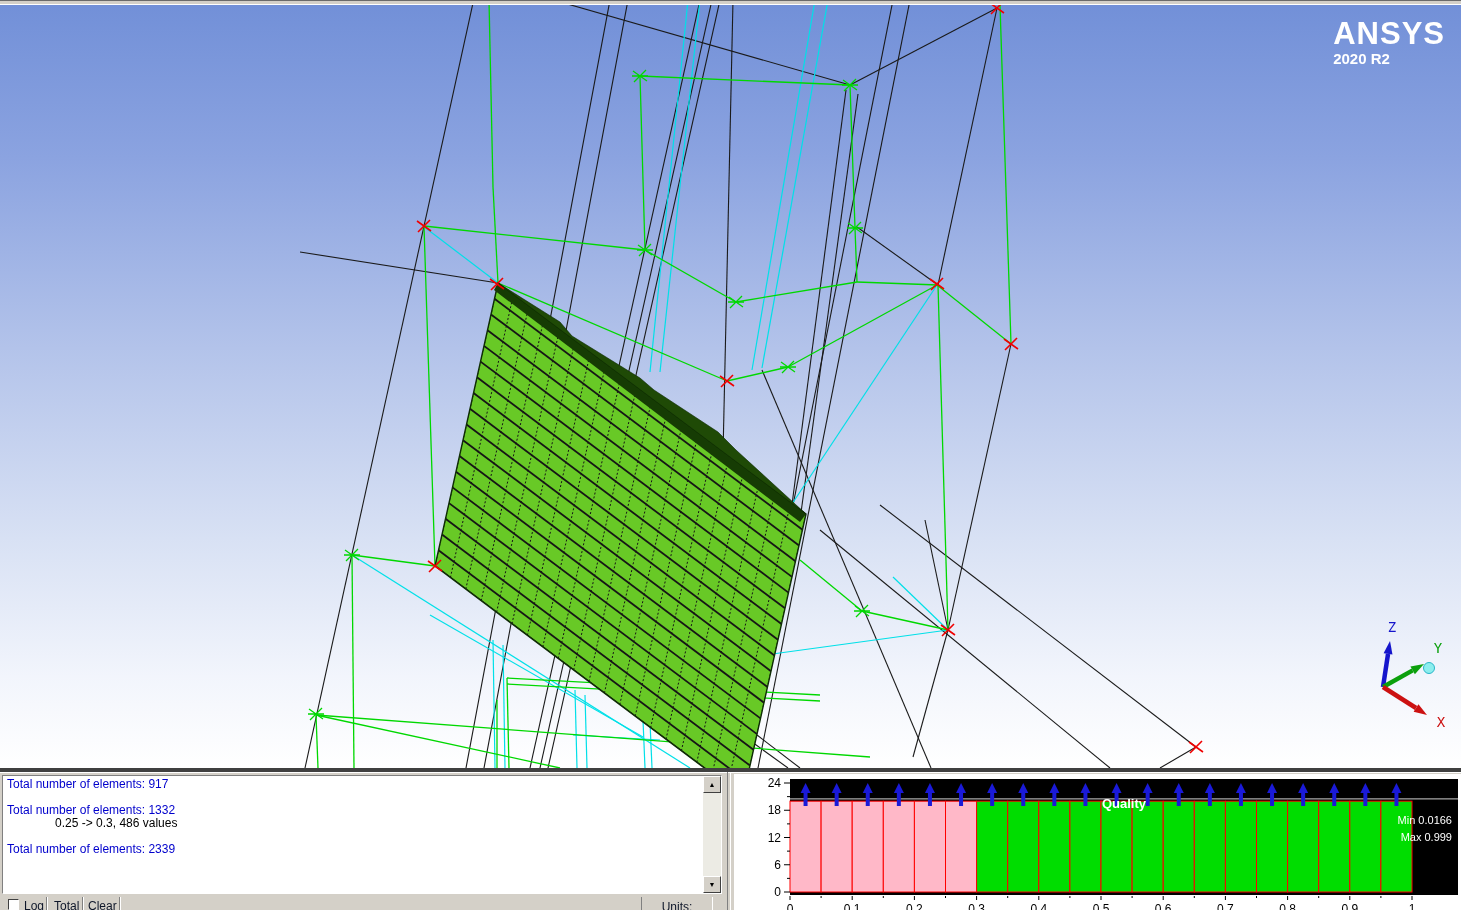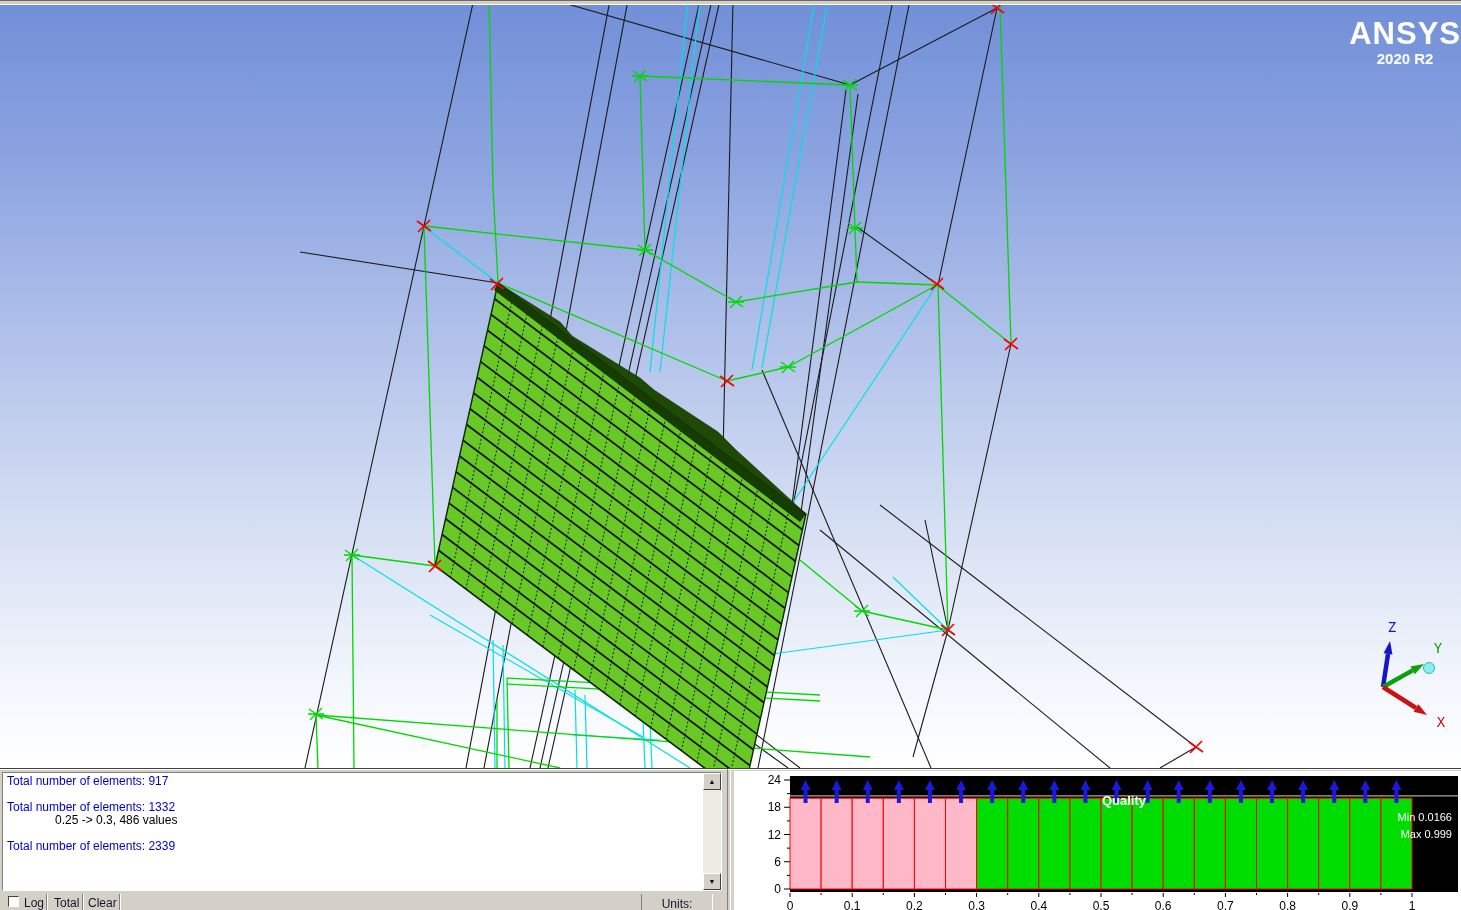--- a/index.html
+++ b/index.html
@@ -3,25 +3,25 @@
 <meta charset="utf-8">
 <style>
   html,body{margin:0;padding:0;width:1461px;height:910px;overflow:hidden;
     font-family:"Liberation Sans","DejaVu Sans",sans-serif;background:#d4d0c8;}
   .app{position:relative;width:1461px;height:910px;}
   .titlebar-sliver{position:absolute;left:0;top:0;width:1461px;height:5px;
     background:#d4d0c8;border-top:1px solid #6a6a6a;border-bottom:1px solid #ffffff;box-sizing:border-box;}
   .viewport{position:absolute;left:0;top:5px;width:1461px;height:763px;overflow:hidden;
     background:linear-gradient(180deg,#7290d8 0%,#8ba3e0 20%,#b3c3ea 45%,#d8e1f4 70%,#f2f5fc 88%,#ffffff 100%);}
   .scene-svg{position:absolute;left:0;top:0;width:1461px;height:763px;}
-  .ansys-logo{position:absolute;right:0;top:14px;text-align:center;color:#ffffff;z-index:5;}
+  .ansys-logo{position:absolute;right:16px;top:14px;text-align:left;color:#ffffff;z-index:5;}
   .ansys-logo .brand{font-size:31px;font-weight:bold;letter-spacing:1px;line-height:30px;}
   .ansys-logo .release{font-size:15px;font-weight:bold;margin-top:1px;}
   .bottom-panel{position:absolute;left:0;top:768px;width:1461px;height:142px;background:#d4d0c8;
-    border-top:1px solid #404040;box-sizing:border-box;}
+    border-top:4px solid #404040;box-sizing:border-box;}
   .bottom-panel::before{content:"";position:absolute;left:0;top:0;width:100%;height:1px;background:#ffffff;}
   .messages-panel{position:absolute;left:2px;top:3px;width:720px;height:119px;background:#ffffff;
     border:1px solid;border-color:#808080 #ffffff #ffffff #808080;box-sizing:border-box;}
   .messages{position:absolute;left:4px;top:2px;right:22px;font-size:12px;line-height:13px;white-space:pre;}
   .msg-info{color:#0000cc;margin-top:13px;}
   .msg-info:first-child{margin-top:0;}
   .msg-detail{color:#000000;padding-left:48px;}
   .v-scrollbar{position:absolute;right:0px;top:0px;width:18px;height:117px;background:#ecebe4;}
   .sb-btn{position:absolute;left:0;width:18px;height:17px;background:#d4d0c8;
     border:1px solid;border-color:#ffffff #404040 #404040 #ffffff;box-sizing:border-box;

